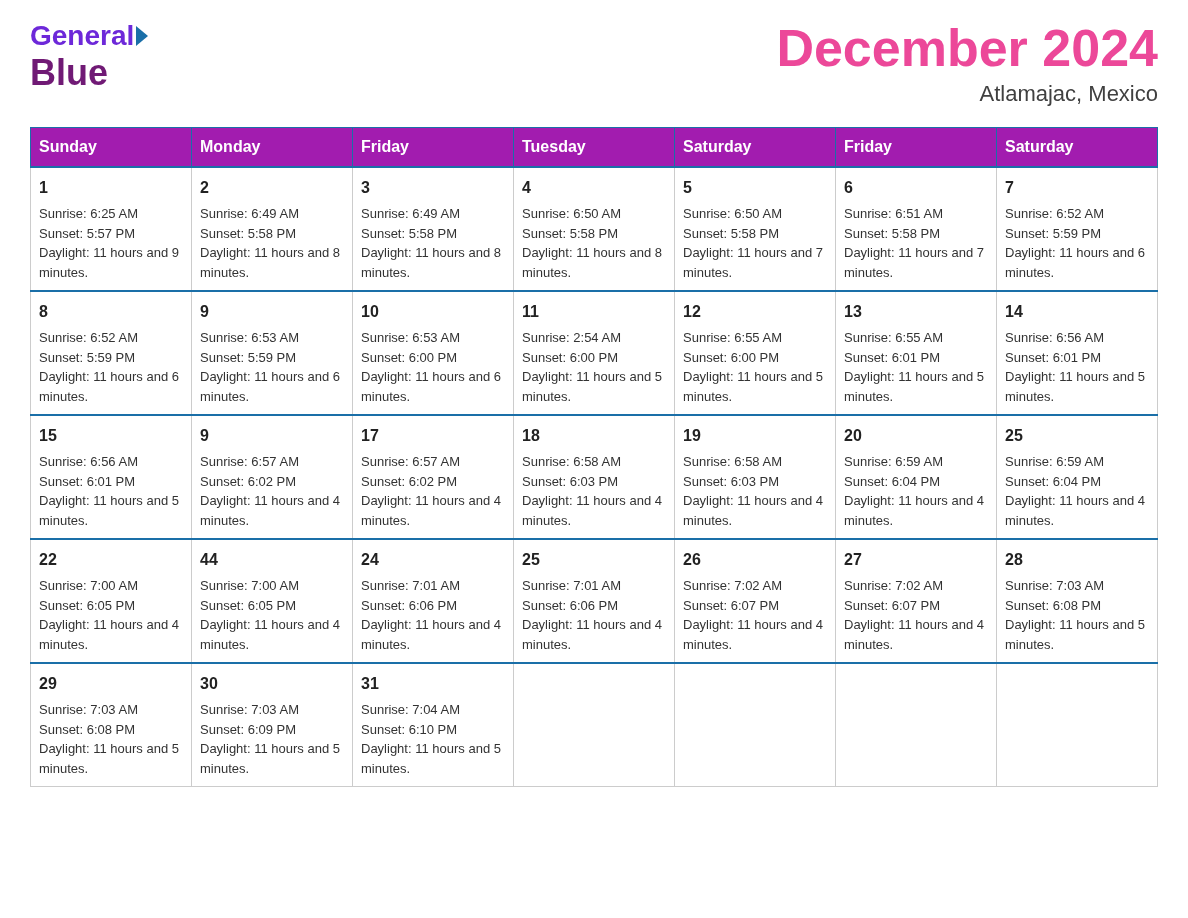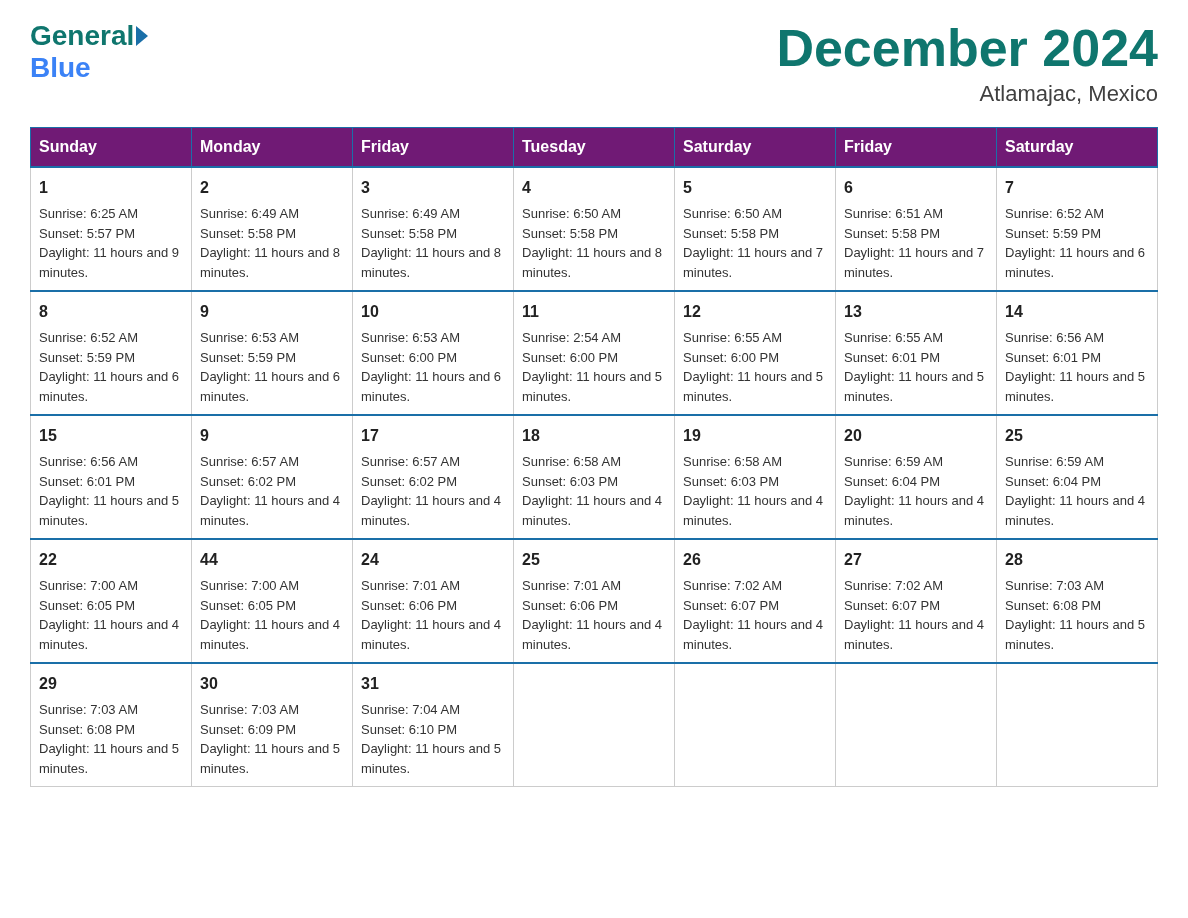--- a/index.html
+++ b/index.html
@@ -21,49 +21,49 @@
       flex-direction: column;
       align-items: flex-start;
     }
     .logo-text {
       font-size: 28px;
       font-weight: bold;
       color: #333;
       display: flex;
       align-items: center;
     }
-    .logo-general { color: #0f766e; }
+    .logo-general { color: #6d28d9; }
     .logo-arrow {
       width: 0;
       height: 0;
       border-left: 12px solid #1a6fa8;
       border-top: 10px solid transparent;
       border-bottom: 10px solid transparent;
       display: inline-block;
       margin: 0 2px;
     }
-    .logo-blue { color: #3b82f6; font-size: 28px; font-weight: bold; }
+    .logo-blue { color: #701a75; font-size: 36px; font-weight: bold; }
     .title-section { text-align: right; }
     .month-title {
       font-size: 52px;
       font-weight: bold;
-      color: #0f766e;
+      color: #ec4899;
       line-height: 1.1;
     }
     .location {
       font-size: 22px;
       color: #404040;
       margin-top: 4px;
     }
     .calendar {
       width: 100%;
       border-collapse: collapse;
     }
     .calendar th {
-      background-color: #701a75;
+      background-color: #a21caf;
       color: #fff;
       font-size: 16px;
       font-weight: bold;
       padding: 10px 8px;
       text-align: left;
       border: 1px solid #1a6fa8;
     }
     .calendar td {
       vertical-align: top;
       padding: 8px 8px;

